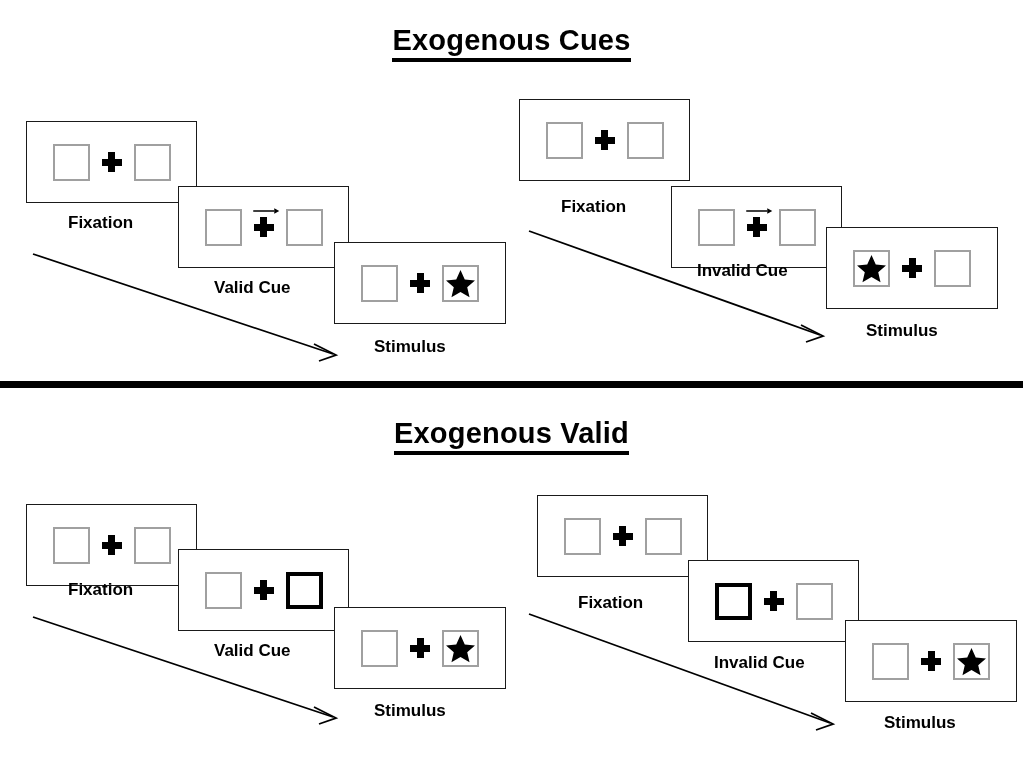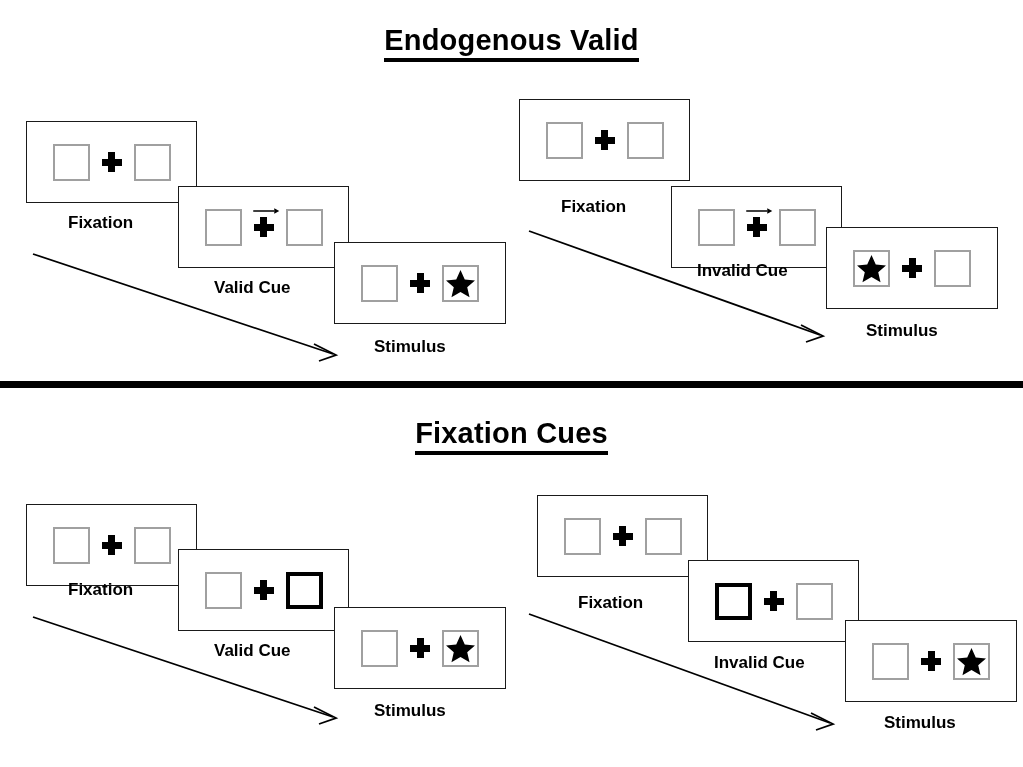--- a/index.html
+++ b/index.html
@@ -138,21 +138,21 @@
   
   .time-arrow {
     position: absolute;
     pointer-events: none;
   }
 </style>
 </head>
 <body>
 
 <div class="section-title" id="title-endogenous">
-  <span class="txt">Endogenous Valid</span>
+  <span class="txt">Exogenous Cues</span>
 </div>
 
 <div class="panel" style="left:26px; top:121px; width:171px; height:82px;">
   <div class="panel-inner">
     <div class="sqbox"></div>
     <div class="plus-wrap">
       <div class="plus"></div>
     </div>
     <div class="sqbox"></div>
   </div>
@@ -236,21 +236,21 @@
 <div class="stage-label" style="left:866px; top:321px;">Stimulus</div>
 
 <svg class="time-arrow" style="left:524px; top:225px; width:315px; height:125px;" viewBox="0 0 315 125">
   <line x1="5" y1="6" x2="296" y2="110" stroke="#000" stroke-width="1.8"></line>
   <polyline points="277,100 299,111 282,117" fill="none" stroke="#000" stroke-width="1.8"></polyline>
 </svg>
 
 <div class="divider"></div>
 
 <div class="section-title" id="title-exogenous">
-  <span class="txt">Fixation Cues</span>
+  <span class="txt">Exogenous Valid</span>
 </div>
 
 <div class="panel" style="left:26px; top:504px; width:171px; height:82px;">
   <div class="panel-inner">
     <div class="sqbox"></div>
     <div class="plus-wrap">
       <div class="plus"></div>
     </div>
     <div class="sqbox"></div>
   </div>

